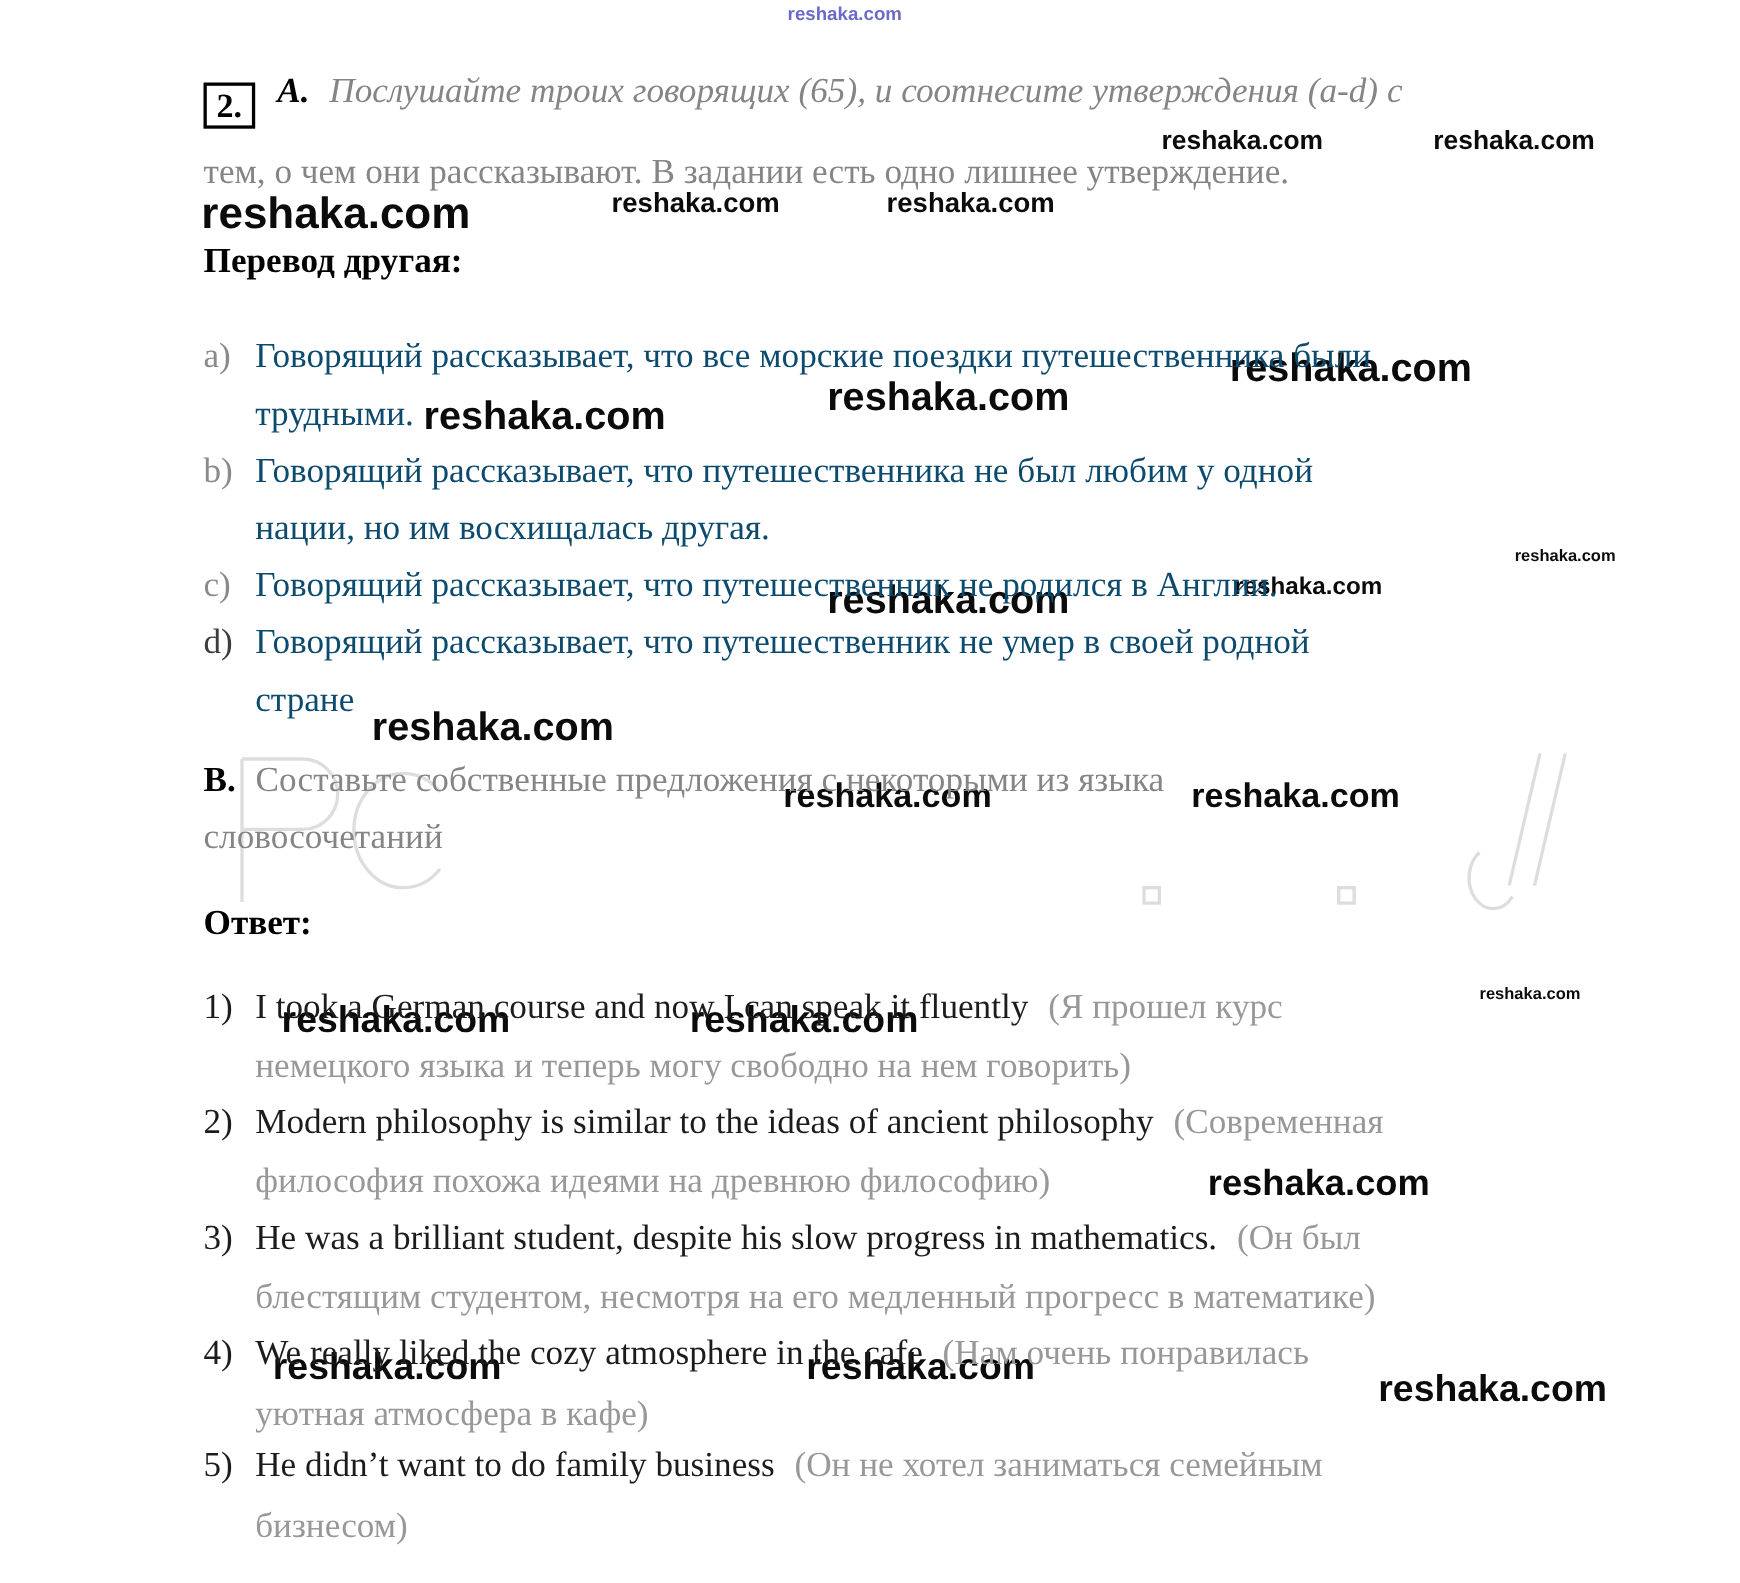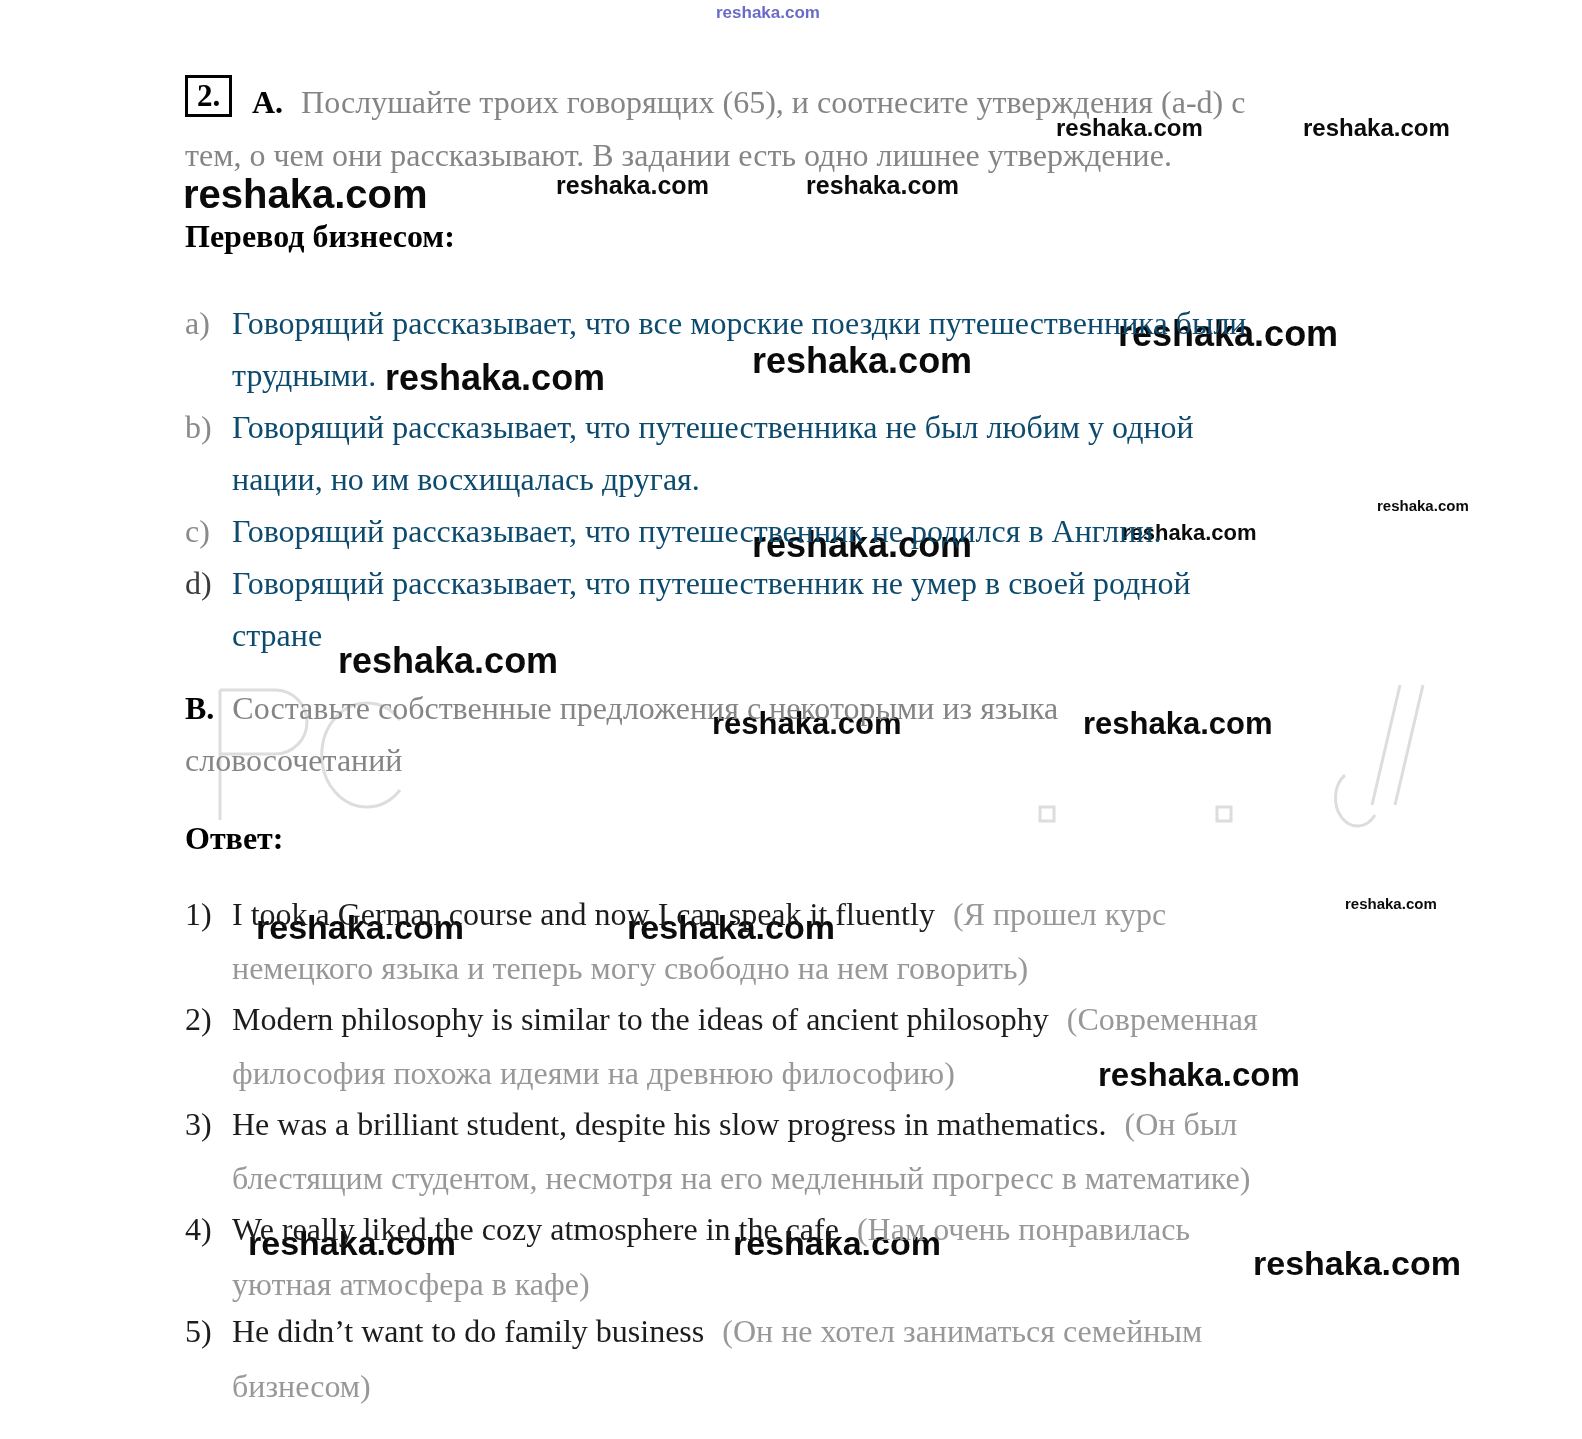--- a/index.html
+++ b/index.html
@@ -91,27 +91,27 @@
   <div class="wm wm17">reshaka.com</div>
   <div class="wm wm18">reshaka.com</div>
   <div class="wm wm19">reshaka.com</div>
   <div class="wm wm20">reshaka.com</div>
   <div class="wm wm21">reshaka.com</div>
 
   <div class="numbox">
     <span>2.</span>
   </div>
 
-  <div class="abs ser" style="left:252px;top:84px;">
+  <div class="abs ser" style="left:252px;top:64px;font-style:italic;">
     <span class="blackb">А.</span>
     <span class="gray ml">Послушайте троих говорящих (65), и соотнесите утверждения (a-d) с</span>
   </div>
   <div class="abs ser gray" style="left:185px;top:137px;">тем, о чем они рассказывают. В задании есть одно лишнее утверждение.</div>
 
-  <div class="abs ser blackb" style="left:185px;top:218px;">Перевод бизнесом:</div>
+  <div class="abs ser blackb" style="left:185px;top:218px;">Перевод другая:</div>
 
   <div class="abs ser lbl" style="left:185px;top:305px;">a)</div>
   <div class="abs ser gray2" style="left:232px;top:305px;">Говорящий рассказывает, что все морские поездки путешественника были</div>
   <div class="abs ser gray2" style="left:232px;top:357px;">трудными.</div>
 
   <div class="abs ser lbl" style="left:185px;top:409px;">b)</div>
   <div class="abs ser gray2" style="left:232px;top:409px;">Говорящий рассказывает, что путешественника не был любим у одной</div>
   <div class="abs ser gray2" style="left:232px;top:461px;">нации, но им восхищалась другая.</div>
 
   <div class="abs ser lbl" style="left:185px;top:513px;">c)</div>

